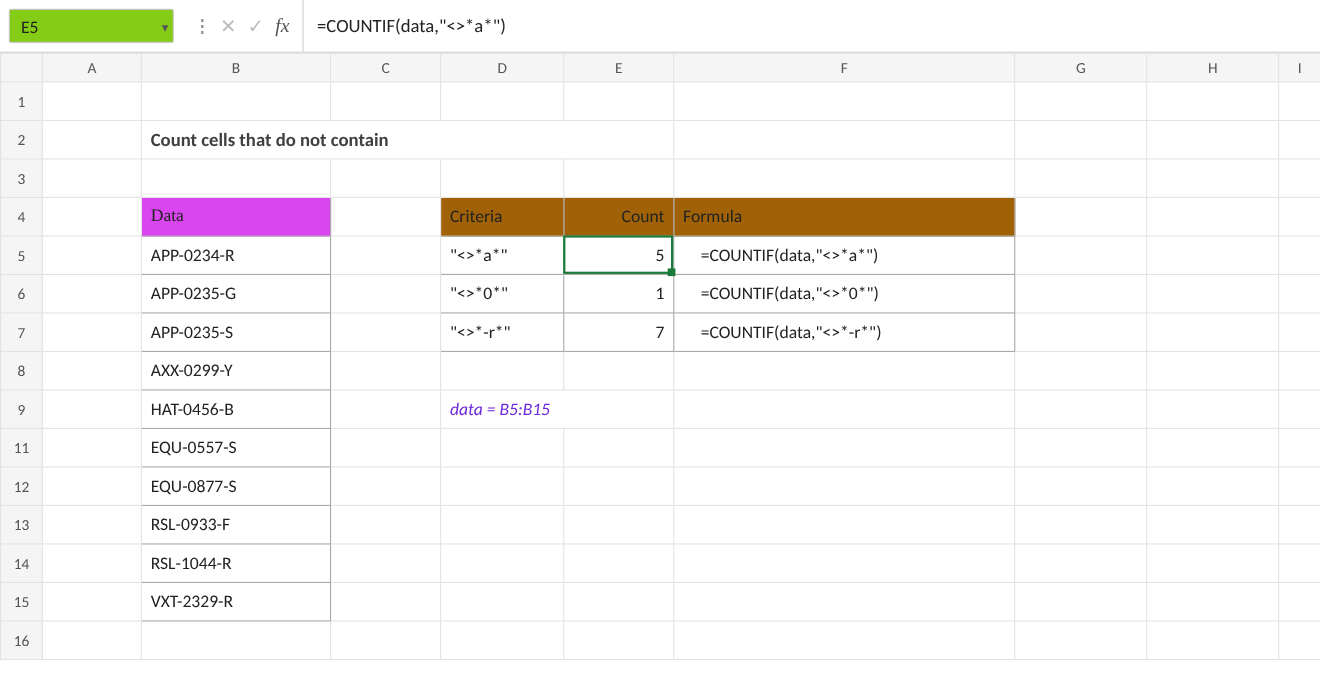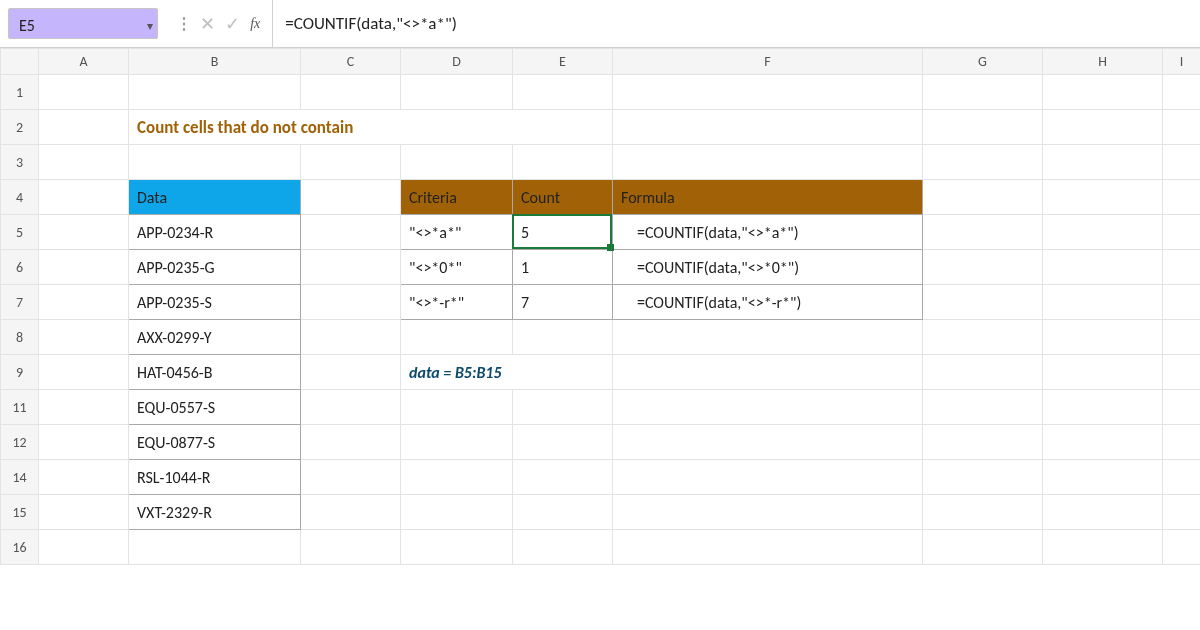--- a/index.html
+++ b/index.html
@@ -18,21 +18,21 @@
     display: flex;
     align-items: stretch;
     height: 48px;
     border-bottom: 1px solid #d0d0d0;
     background: #ffffff;
     padding-left: 8px;
   }
   .namebox {
     width: 150px;
     border: 1px solid #c5c5c5;
-    background: #c4b5fd;
+    background: #84cc16;
     display: flex;
     align-items: center;
     justify-content: space-between;
     margin: 8px 0 8px 0;
     border-radius: 2px;
     padding: 4px 4px 0 10px;
   }
   .namebox .nm-text { color: #222; font-size: 16px; }
   .namebox .nm-drop {
     font-size: 12px; color: #555;
@@ -40,21 +40,21 @@
   .fb-sep {
     display: flex;
     align-items: center;
     gap: 10px;
     padding: 0 12px 0 18px;
     color: #888;
   }
   .fb-sep .dots { letter-spacing: -2px; color: #999; font-weight: bold; }
   .fb-sep .x { color: #bfbfbf; font-size: 18px; }
   .fb-sep .chk { color: #bfbfbf; font-size: 18px; }
-  .fb-sep .fx { font-style: italic; color: #555; font-family: "Times New Roman", serif; font-size: 14px; }
+  .fb-sep .fx { font-style: italic; color: #555; font-family: "Times New Roman", serif; font-size: 18px; }
   .formula-bar {
     flex: 1;
     border-left: 1px solid #d0d0d0;
     display: flex;
     align-items: center;
     padding-left: 12px;
     font-size: 17px;
     color: #222;
   }
 
@@ -87,45 +87,46 @@
     font-size: 14px;
     text-align: center;
     width: 38px;
   }
   .corner { background: #f5f5f5; width: 38px; }
   .celltext {
     padding: 3px 8px;
     white-space: nowrap;
     overflow: visible;
   }
-  .center { text-align: left; }
+  .center { text-align: right; }
 
   
   col.A { width: 90px; }
   col.B { width: 172px; }
   col.C { width: 100px; }
   col.D { width: 112px; }
   col.E { width: 100px; }
   col.F { width: 310px; }
   col.G { width: 120px; }
   col.H { width: 120px; }
   col.I { width: 38px; }
 
-  .title { font-weight: 600; font-size: 17px; color: #a16207; }
+  .title { font-weight: 600; font-size: 17px; color: #404040; }
 
   
   .hdr-blue {
-    background: #0ea5e9;
+    background: #d946ef;
+    font-family: Liberation Serif, serif;
   }
   .hdr-green {
     background: #a16207;
   }
   .b-all { border: 1px solid #a9a9a9 !important; }
 
-  .italic { font-style: italic; color: #0c4a6e; font-weight: bold; }
+  .italic { font-style: italic; color: #6d28d9; }
 
   
   .active-cell {
     position: absolute;
     border: 2px solid #1a7a3a;
     pointer-events: none;
   }
   .active-cell .handle {
     position: absolute;
     right: -4px; bottom: -4px;
@@ -351,20 +352,34 @@
             </td>
           <td></td>
             <td></td>
             <td></td>
             <td></td>
             <td></td>
             <td></td>
             <td></td>
         </tr>
         <tr>
+          <th>13</th>
+          <td></td>
+          <td class="b-all">
+              <div class="celltext">RSL-0933-F</div>
+            </td>
+          <td></td>
+            <td></td>
+            <td></td>
+            <td></td>
+            <td></td>
+            <td></td>
+            <td></td>
+        </tr>
+        <tr>
           <th>14</th>
           <td></td>
           <td class="b-all">
               <div class="celltext">RSL-1044-R</div>
             </td>
           <td></td>
             <td></td>
             <td></td>
             <td></td>
             <td></td>

